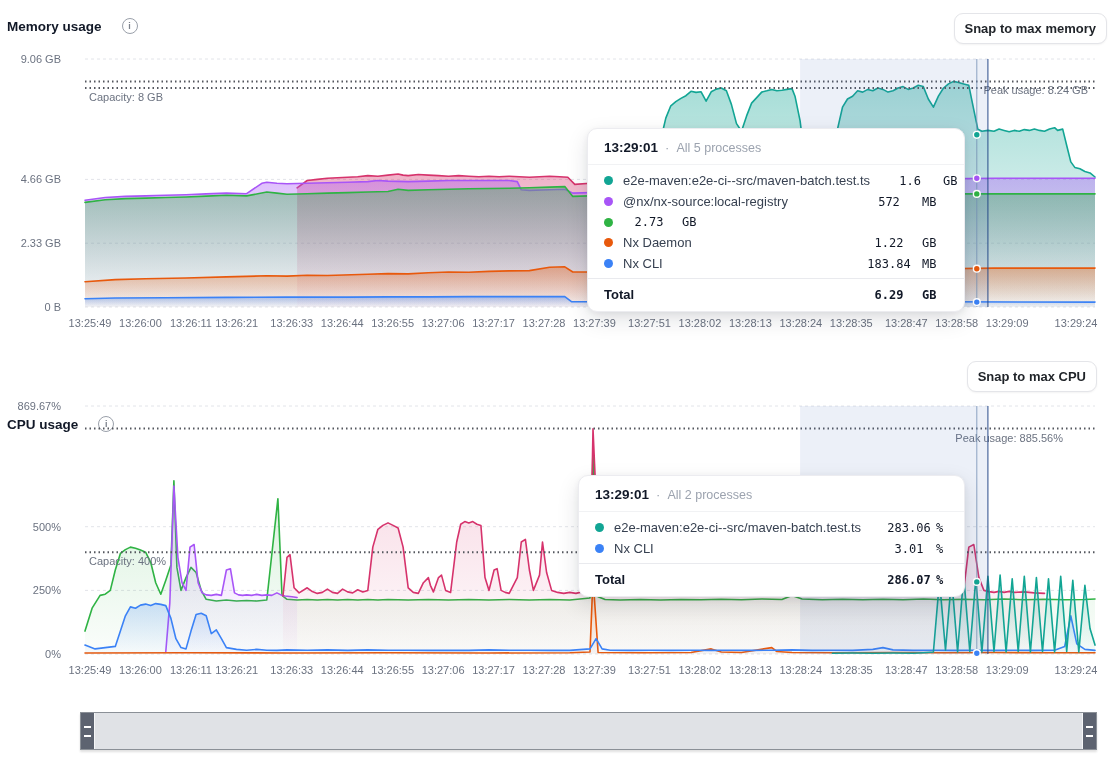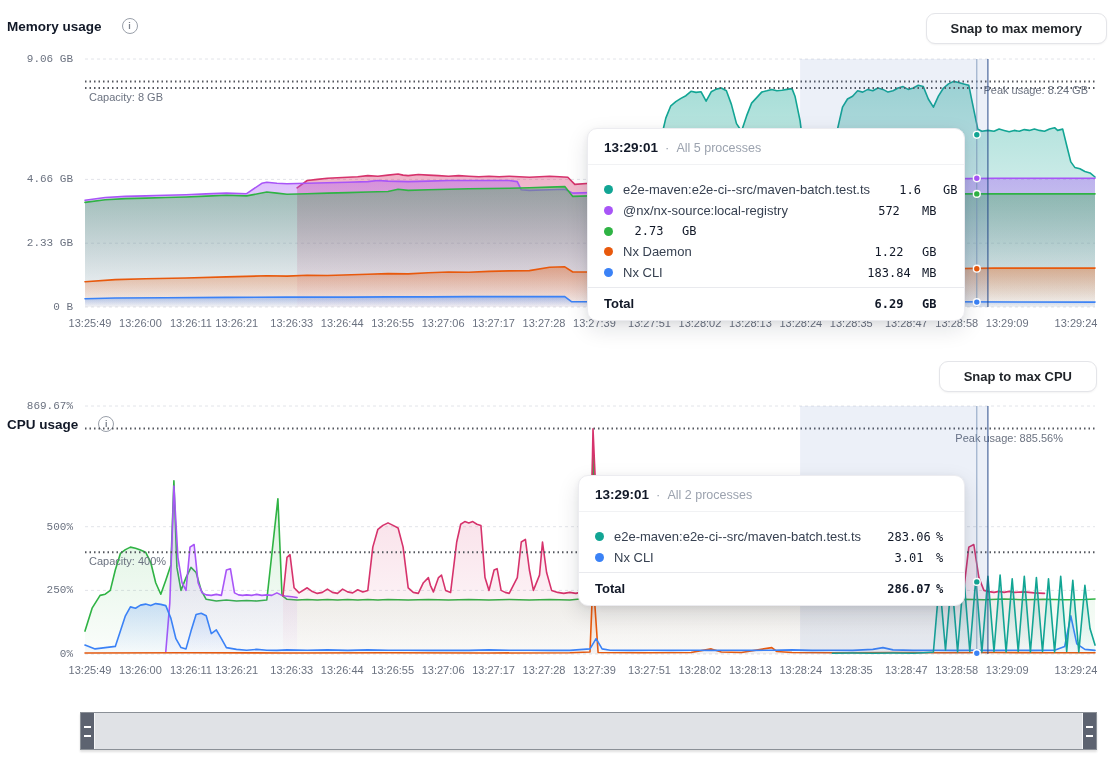--- a/index.html
+++ b/index.html
@@ -6,40 +6,40 @@
   #stage{position:relative;width:1118px;height:761px;background:#fff;overflow:hidden;}
 
   .sec-title{position:absolute;display:flex;align-items:center;gap:20px;
     font-size:13.5px;font-weight:700;color:#111827;}
   .info{width:14px;height:14px;border:1.2px solid #9aa0aa;border-radius:50%;
     color:#7c828c;font-size:9px;display:inline-flex;align-items:center;justify-content:center;
     font-weight:600;line-height:1;}
   .info::after{content:"i";}
 
   .snap-btn{position:absolute;background:#fff;border:1px solid #e4e5e9;border-radius:9px;
-    padding:7px 24px;font-size:13px;font-weight:600;color:#1f2328;font-family:inherit;
+    padding:7px 10px;font-size:13px;font-weight:600;color:#1f2328;font-family:inherit;
     box-shadow:0 1px 2px rgba(0,0,0,.05);cursor:pointer;}
 
   .plot-group{position:absolute;width:1010px;height:248px;}
   .plot-group svg.plot{position:absolute;left:0;top:0;overflow:visible;}
   .y-labels{position:absolute;left:-82px;top:0;width:74px;height:100%;}
-  .y-labels span{position:absolute;right:4px;transform:translateY(-50%);
-    font-size:11px;color:#6b7280;white-space:nowrap;font-family:Liberation Mono, monospace;}
+  .y-labels span{position:absolute;right:16px;transform:translateY(-50%);
+    font-size:11px;color:#6b7280;white-space:nowrap;}
   .x-labels{position:absolute;left:0;top:258px;width:100%;height:16px;}
   .x-labels span{position:absolute;transform:translateX(-50%);font-size:11px;
     color:#6b7280;white-space:nowrap;}
 
   .tooltip{position:absolute;background:#fff;border:1px solid #ececf0;border-radius:10px;
     box-shadow:0 8px 22px rgba(15,23,42,.12),0 2px 6px rgba(15,23,42,.06);
     z-index:6;font-size:13px;}
   .tt-head{display:flex;align-items:center;gap:7px;padding:11px 16px 9px;}
   .tt-time{font-weight:700;color:#111827;font-size:13.5px;}
   .tt-sep{color:#9ca3af;}
   .tt-sub{color:#9ca3af;font-size:12.5px;}
-  .tt-body{border-top:1px solid #f1f2f4;padding:14px 0 4px;}
+  .tt-body{border-top:1px solid #f1f2f4;padding:5px 0 4px;}
   .tt-row{display:flex;align-items:center;padding:3px 16px;}
   .dot{width:9px;height:9px;border-radius:50%;margin-right:10px;flex:none;}
   .tt-name{flex:1;color:#374151;padding-right:14px;white-space:nowrap;}
   .tt-amount{font-family:"DejaVu Sans Mono",monospace;font-size:12px;color:#111827;
     text-align:center;flex:none;min-width:52px;}
   .tt-unit{font-family:"DejaVu Sans Mono",monospace;font-size:12px;color:#111827;
     width:26px;text-align:left;margin-left:7px;flex:none;}
   .tooltip.cpu .tt-unit{width:12px;margin-left:1px;}
   .tt-total{display:flex;align-items:center;border-top:1px solid #e9eaee;
     padding:8px 16px 9px;font-weight:700;color:#111827;}

